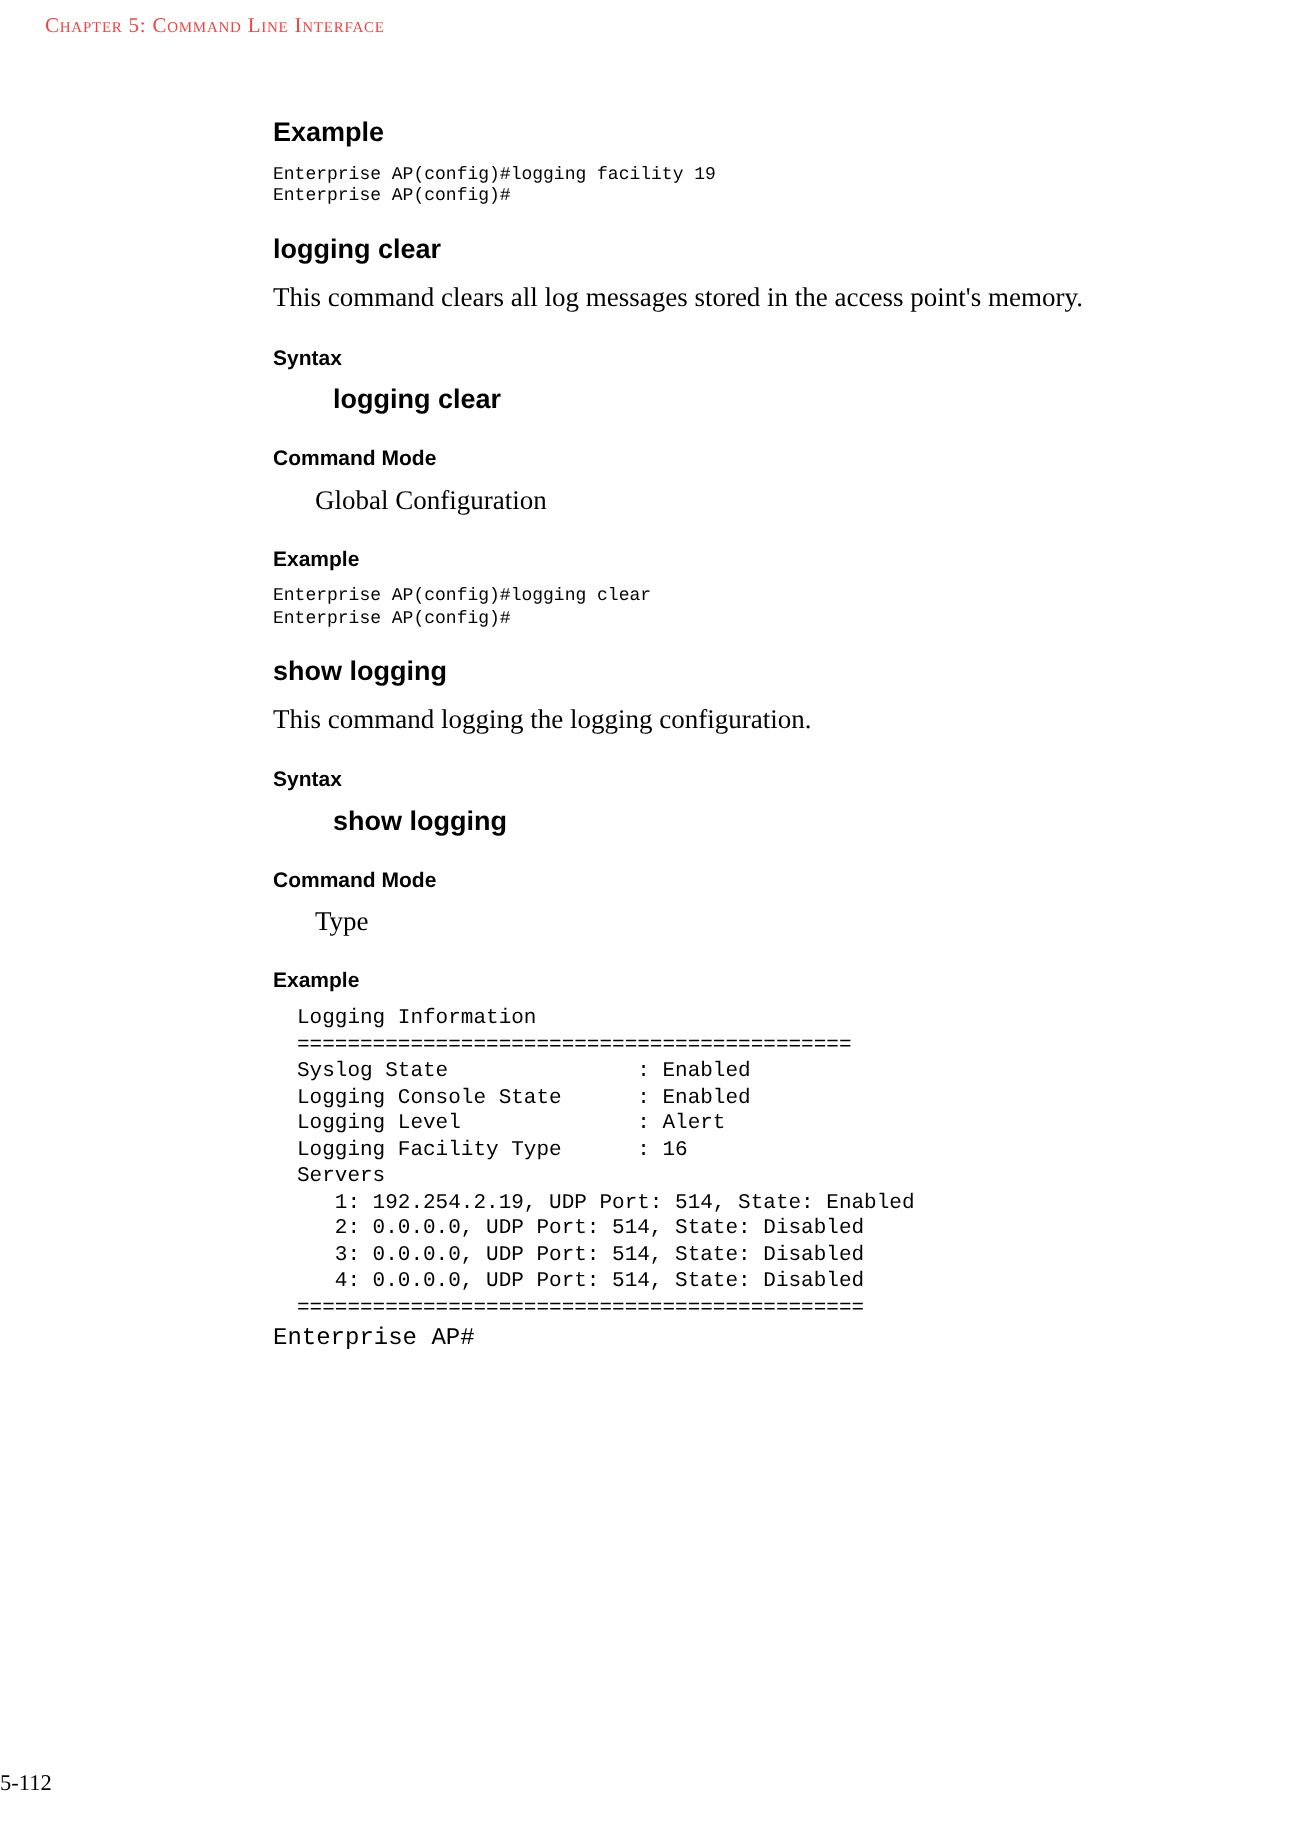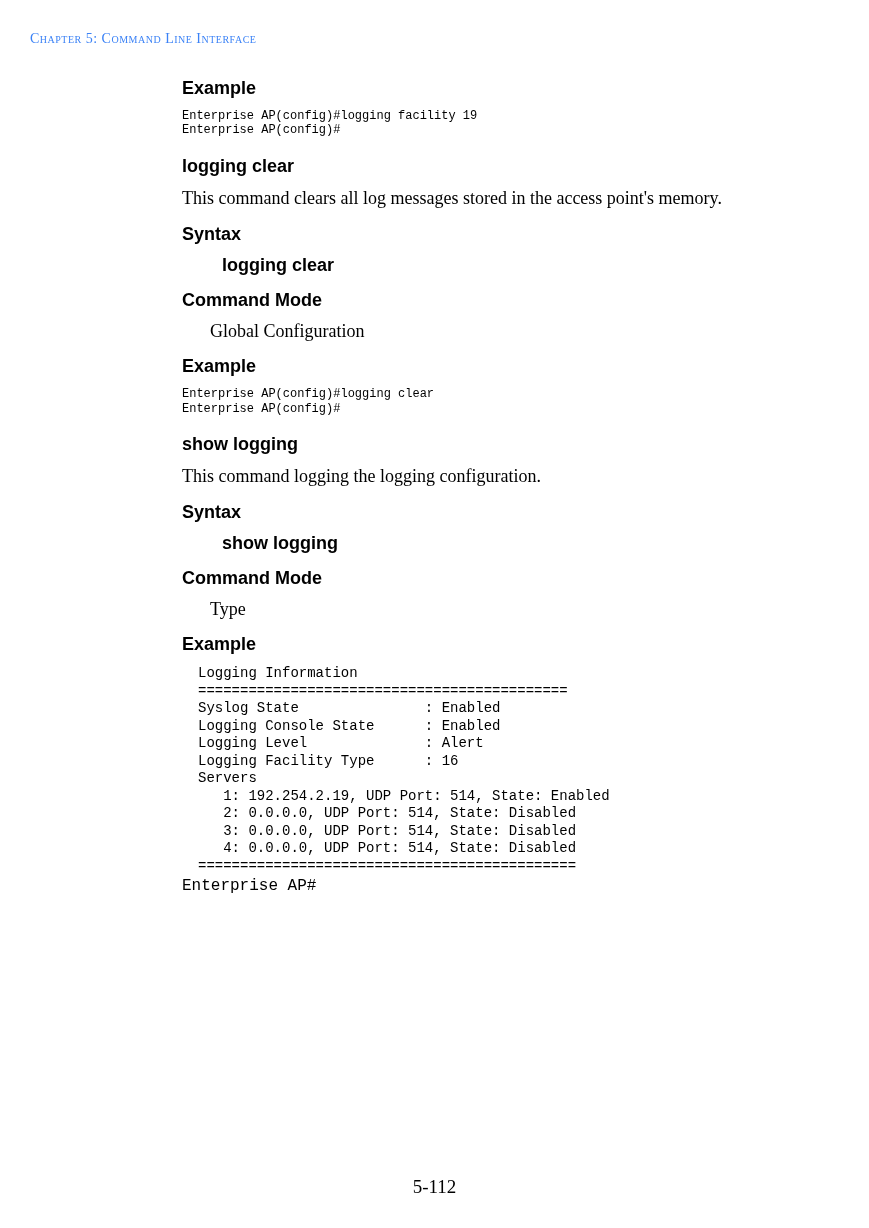--- a/index.html
+++ b/index.html
@@ -8,26 +8,26 @@
     background: #ffffff;
     width: 869px;
     height: 1228px;
     font-family: Georgia, 'Times New Roman', serif;
     color: #000;
     position: relative;
     overflow: hidden;
   }
   .page-header {
     position: absolute;
-    top: 31px;
+    top: 10px;
     left: 30px;
     font-variant: small-caps;
     font-size: 14px;
     letter-spacing: 0.5px;
-    color: #3b82f6;
+    color: #ef4444;
     text-align: right;
   }
   .content {
     position: absolute;
     top: 78px;
     left: 182px;
     width: 660px;
   }
   .section-heading {
     font-weight: bold;
@@ -36,22 +36,22 @@
     margin-bottom: 10px;
     font-family: Verdana, Arial, sans-serif;
   }
   .body-text {
     font-size: 18px;
     margin: 0 0 14px 0;
     line-height: 1.3;
   }
   .sub-heading {
     font-weight: bold;
-    font-size: 18px;
-    margin-top: 8px;
+    font-size: 14px;
+    margin-top: 20px;
     margin-bottom: 10px;
     font-family: Verdana, Arial, sans-serif;
   }
   .indent-bold {
     font-weight: bold;
     font-size: 18px;
     margin-left: 40px;
     margin-bottom: 14px;
     font-family: Verdana, Arial, sans-serif;
   }
@@ -79,22 +79,22 @@
     font-size: 16px;
     margin: 0 0 2px 0;
     line-height: 1.2;
     white-space: pre;
   }
   .page-number {
     position: absolute;
     bottom: 30px;
     left: 0;
     width: 869px;
-    text-align: center;
-    font-size: 19px;
+    text-align: left;
+    font-size: 15px;
   }
 </style>
 </head>
 <body>
 
 <div class="page-header">Chapter 5: Command Line Interface</div>
 
 <div class="content">
 
   <div class="section-heading">Example</div>

